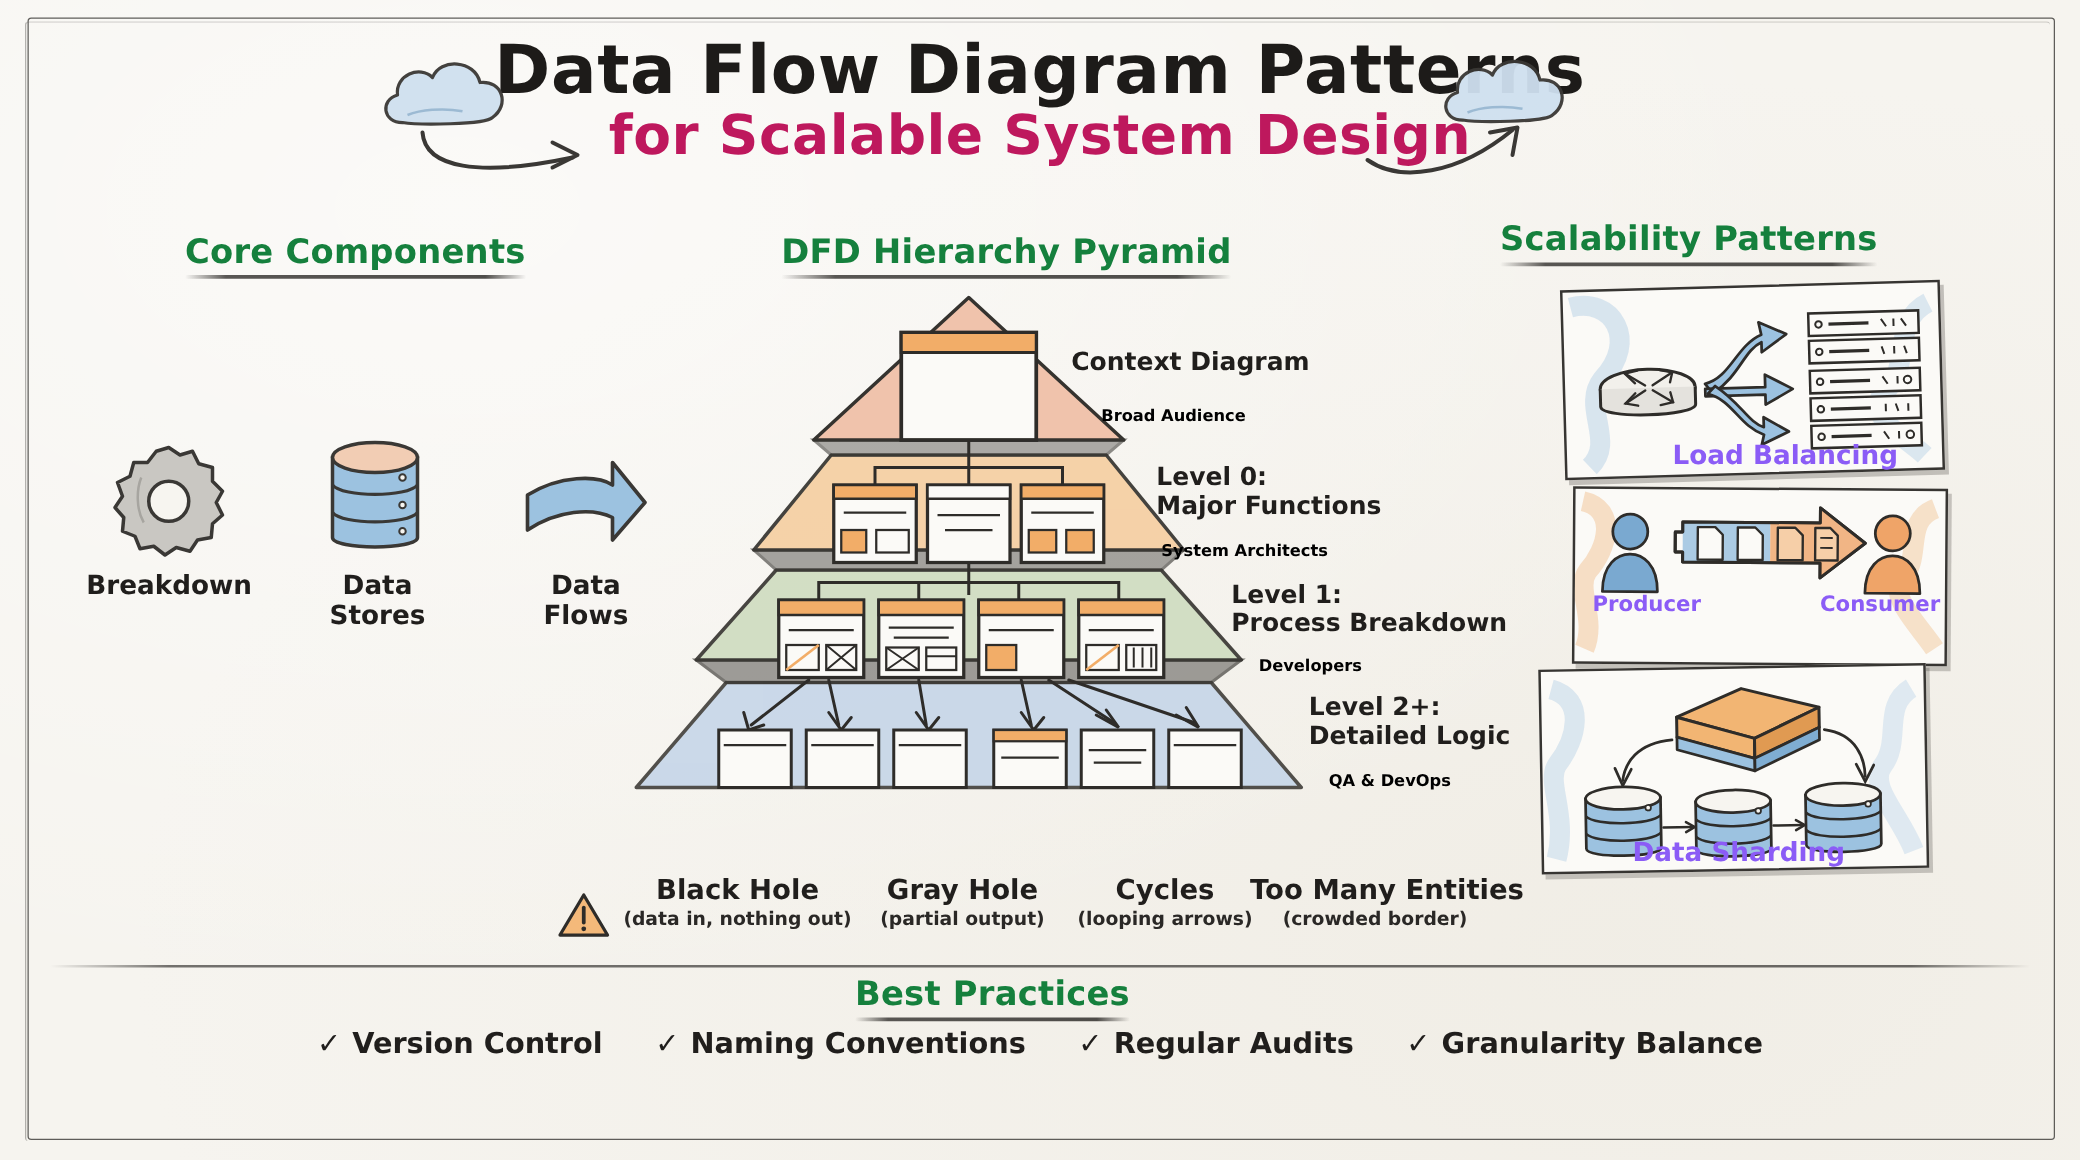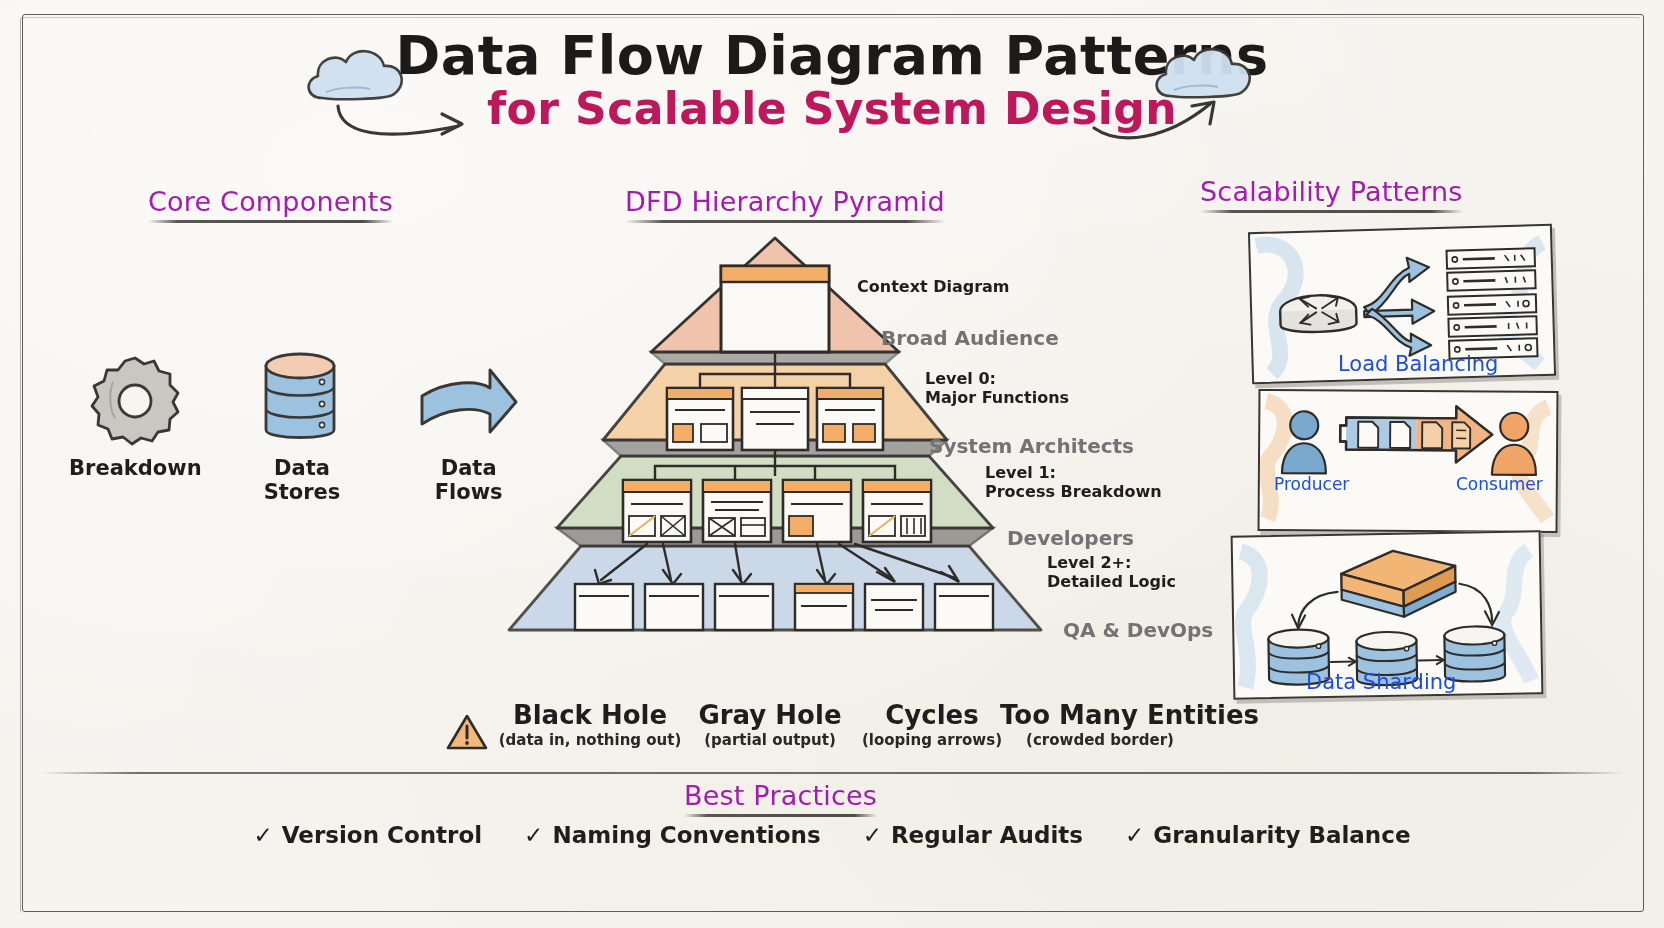--- a/index.html
+++ b/index.html
@@ -31,22 +31,22 @@
     border-left:1.1px solid rgba(74,72,69,.45);
     border-top:1.1px solid rgba(74,72,69,.30);
     border-radius:3px;
   }
   .stage{position:absolute;inset:0;}
 
   
   .hand{font-family:"DejaVu Sans","Liberation Sans",sans-serif;}
   .sect-title{
     position:absolute;
-    font-size:27px;font-weight:400;letter-spacing:.2px;
-    color:#a21caf;white-space:nowrap;
+    font-size:27px;font-weight:700;letter-spacing:.2px;
+    color:#15803d;white-space:nowrap;
   }
   .sect-title .ul{
     display:block;height:3px;margin-top:3px;
     background:linear-gradient(90deg,rgba(60,58,55,0) 0%,rgba(60,58,55,.85) 12%,rgba(60,58,55,.9) 88%,rgba(60,58,55,0) 100%);
     border-radius:3px;
   }
 
   
   #title-wrap{position:absolute;left:0;top:28px;width:1664px;text-align:center;}
   #title-line1{
@@ -64,36 +64,36 @@
   .core-item{flex:1;text-align:center;}
   .core-icon{height:108px;display:flex;align-items:flex-end;justify-content:center;}
   .core-label{
     margin-top:8px;font-size:21px;font-weight:700;line-height:1.16;color:#201e1c;
   }
 
   
   #pyr-title{left:625px;top:186px;}
   #pyramid{position:absolute;left:495px;top:228px;width:560px;height:410px;}
   .pyr-label{
-    position:absolute;font-size:16px;font-weight:700;line-height:1.16;color:#201e1c;white-space:nowrap;
+    position:absolute;font-size:20px;font-weight:700;line-height:1.16;color:#201e1c;white-space:nowrap;
   }
   .pyr-sub{
-    position:absolute;font-size:20px;font-weight:600;color:#737373;white-space:nowrap;text-align:right;
+    position:absolute;font-size:13px;font-weight:600;color:#000000;white-space:nowrap;text-align:right;
   }
 
   
   #scal-title{left:1200px;top:176px;}
   .card{position:absolute;background:#fbfaf7;border:2.2px solid #373532;}
-  .mini-cap{position:absolute;font-size:17px;font-weight:400;color:#1d4ed8;}
+  .mini-cap{position:absolute;font-size:17px;font-weight:700;color:#8b5cf6;}
 
   
   #anti-title{left:632px;top:657px;}
   #anti-row{position:absolute;left:430px;top:700px;width:760px;height:60px;}
   .anti-item{position:absolute;text-align:center;}
-  .anti-name{font-size:26px;font-weight:700;color:#201e1c;white-space:nowrap;}
+  .anti-name{font-size:22px;font-weight:700;color:#201e1c;white-space:nowrap;}
   .anti-note{font-size:15px;font-weight:600;color:#2a2826;margin-top:1px;white-space:nowrap;}
 
   
   #bp-divider{
     position:absolute;left:40px;top:772px;width:1584px;height:2px;
     background:linear-gradient(90deg,rgba(70,68,65,0) 0%,rgba(70,68,65,.75) 6%,rgba(70,68,65,.8) 94%,rgba(70,68,65,0) 100%);
   }
   #bp-title{left:684px;top:780px;}
   #bp-row{
     position:absolute;left:0;top:822px;width:1664px;

